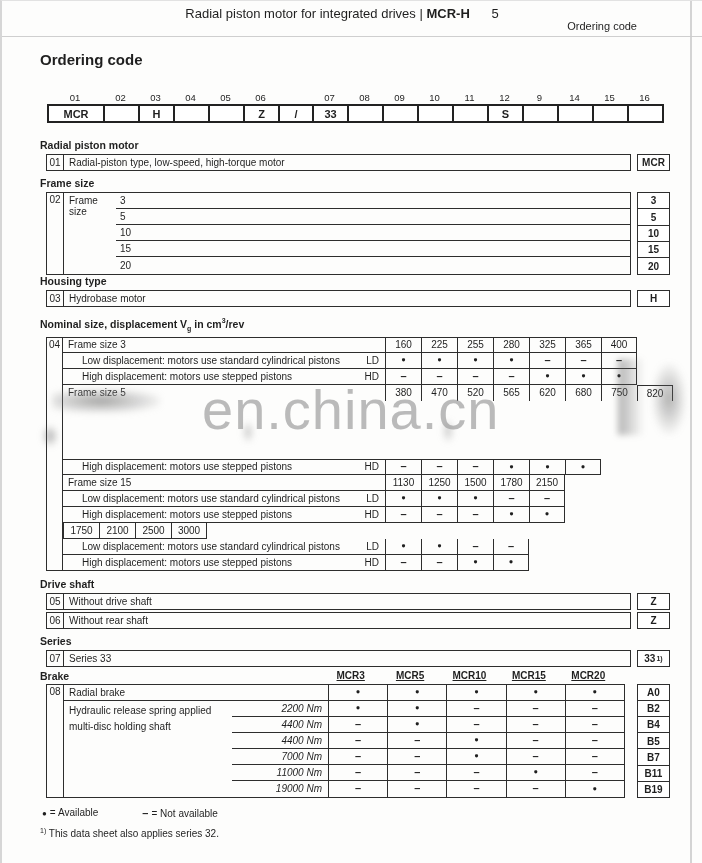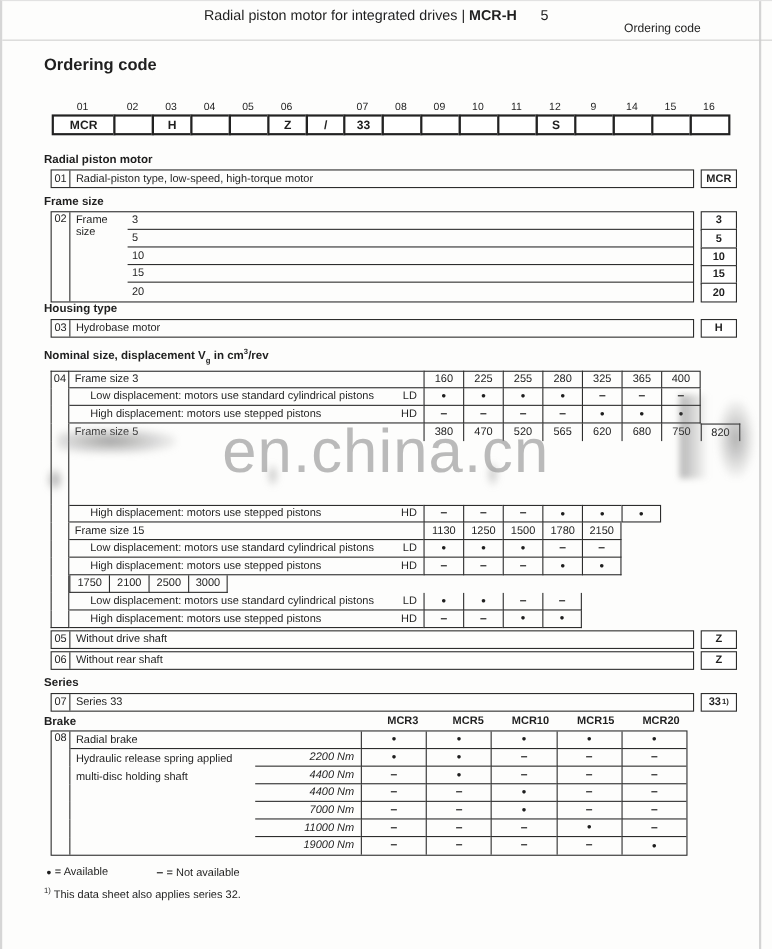--- a/index.html
+++ b/index.html
@@ -69,21 +69,21 @@
     display:flex;align-items:center;justify-content:center;}
   .nom-cell.bt{border-top:1.5px solid #2d2d2d;}
   .nom-cell.br{border-right:1.5px solid #2d2d2d;}
   .nom-cell.nob{border-bottom:none;}
   .nom-cell.val{font-weight:normal;font-size:10px;}
   .dot{font-size:7.5px;line-height:1;}
   .dash{font-size:11px;font-weight:bold;line-height:1;}
   
   .brake-head{display:flex;margin:3px 0 2px 44px;width:578px;font-size:10.5px;}
   .brake-title{width:281px;font-weight:bold;box-sizing:border-box;margin-left:-6px;padding-left:0;}
-  .brake-colhead{width:59.4px;text-align:right;font-weight:bold;font-size:10px;}
+  .brake-colhead{width:59.4px;text-align:center;font-weight:bold;font-size:10px;text-decoration:underline;}
   .brake-wrap{position:relative;margin-left:44px;width:624px;}
   .brake-box{box-sizing:border-box;width:579px;border:1.5px solid #2d2d2d;font-size:10px;position:relative;}
   .bk-row{display:flex;height:16px;box-sizing:border-box;}
   .bk-num{width:17px;border-right:1.5px solid #2d2d2d;box-sizing:border-box;display:flex;justify-content:center;align-items:flex-start;padding-top:1px;}
   .bk-wide{width:264px;box-sizing:border-box;border-bottom:1.5px solid #2d2d2d;display:flex;align-items:center;padding-left:5px;}
   .bk-desc{width:168px;box-sizing:border-box;}
   .bk-torque{width:96px;box-sizing:border-box;border-bottom:1.5px solid #2d2d2d;display:flex;align-items:center;justify-content:flex-end;padding-right:6px;font-style:italic;}
   .bk-torque.nob{border-bottom:none;}
   .bk-cell{width:59.2px;box-sizing:border-box;border-left:1.5px solid #2d2d2d;border-bottom:1.5px solid #2d2d2d;
     display:flex;align-items:center;justify-content:center;}
@@ -353,20 +353,21 @@
         </div>
         <div class="nom-cells">
           <div class="nom-cell dash">–</div>
           <div class="nom-cell dash">–</div>
           <div class="nom-cell dot">●</div>
           <div class="nom-cell dot br">●</div>
         </div>
       </div>
     </div>
 
+  <div class="sec-heading" style="margin-top:7px">Drive shaft</div>
   <div class="sec-wrap">
     <div class="row-box h1">
       <span class="row-num">05</span>
       <span class="row-label">Without drive shaft</span>
     </div>
     <div class="code-box">Z</div>
   </div>
 
   <div class="sec-wrap">
     <div class="row-box h1">
@@ -467,20 +468,29 @@
           <div class="bk-num"></div>
           <div class="bk-desc"></div>
           <div class="bk-torque nob">19000 Nm</div>
           <div class="bk-cell dash nob">–</div>
           <div class="bk-cell dash nob">–</div>
           <div class="bk-cell dash nob">–</div>
           <div class="bk-cell dash nob">–</div>
           <div class="bk-cell dot nob">●</div>
         </div>
       </div>
+    <div class="codes-col" id="brake-codes">
+        <div class="code-box bkh">A0</div>
+        <div class="code-box bkh">B2</div>
+        <div class="code-box bkh">B4</div>
+        <div class="code-box bkh">B5</div>
+        <div class="code-box bkh">B7</div>
+        <div class="code-box bkh">B11</div>
+        <div class="code-box bkh">B19</div>
+      </div>
   </div>
 
   <div class="legend">
     <span><span class="sym">●</span><span>= Available</span></span>
     <span><span class="symd">–</span><span>= Not available</span></span>
   </div>
 
   <div class="footnote">
     <sup>1)</sup> <span>This data sheet also applies series 32.</span>
   </div>

